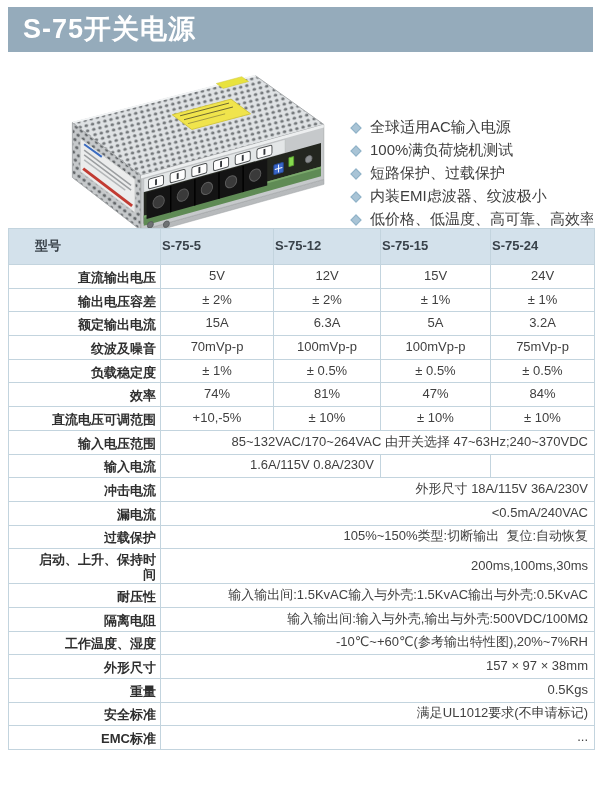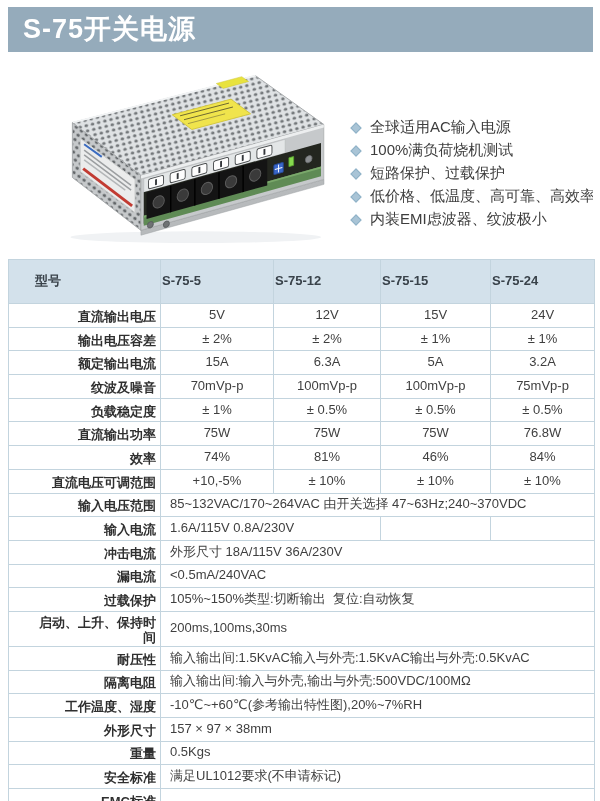--- a/index.html
+++ b/index.html
@@ -20,54 +20,54 @@
   }
   .page{padding:7px 7px 0 8px;}
   .page-header{
     background:var(--header-bg);
     height:45px;display:flex;align-items:center;padding:0 15px;
   }
   .page-title{
     color:var(--title-color);font-size:27px;font-weight:bold;
     margin:0;letter-spacing:1px;line-height:1;
   }
-  .intro{display:flex;height:207px;overflow:hidden;}
+  .intro{display:flex;height:176px;overflow:hidden;}
   .product-visual{width:342px;flex:none;padding:8px 0 0 18px;}
   .features{
     list-style:none;margin:0;padding:64px 0 0 2px;flex:1;
   }
   .features li{display:flex;align-items:center;height:23px;}
   .diamond{
     width:8px;height:8px;flex:none;margin:0 10px 0 0;
     background:var(--bullet);border:1px solid var(--bullet-border);
     transform:rotate(45deg);
   }
   .feature-text{font-size:15px;color:#3d3d3d;white-space:nowrap;}
   table.spec{
     width:586px;border-collapse:collapse;table-layout:fixed;
   }
   table.spec th,table.spec td{
     border:1px solid var(--border);
     font-size:13px;line-height:1.15;
     overflow:hidden;white-space:pre-wrap;
   }
-  thead tr{height:44px;}
+  thead tr{height:36px;}
   tbody tr{height:23.7px;}
   thead th{
     background:var(--table-header-bg);
     font-weight:bold;color:#39424a;text-align:left;font-size:13.5px;
   }
   thead th:not(:first-child){border-left-color:#e9f1f6;}
   thead th.lbl{text-align:left;padding-left:26px;}
   tbody th{
     text-align:right;font-weight:bold;color:var(--label-color);
     padding:4px 4px 0 26px;font-size:13.5px;white-space:nowrap;
   }
   tbody td{text-align:center;color:var(--value-color);padding:0 6px;}
-  tbody td.left{text-align:left;padding-left:9px;margin-top:32px;}
+  tbody td.left{text-align:right;padding-left:9px;margin-top:32px;}
 </style>
 </head>
 <body>
 
 <div class="page">
 
   <header class="page-header">
     <h1 class="page-title">S-75开关电源</h1>
   </header>
 
@@ -169,25 +169,25 @@
         <li>
           <span class="diamond"></span>
           <span class="feature-text">100%满负荷烧机测试</span>
         </li>
         <li>
           <span class="diamond"></span>
           <span class="feature-text">短路保护、过载保护</span>
         </li>
         <li>
           <span class="diamond"></span>
+          <span class="feature-text">内装EMI虑波器、纹波极小</span>
+        </li>
+        <li>
+          <span class="diamond"></span>
           <span class="feature-text">低价格、低温度、高可靠、高效率</span>
-        </li>
-        <li>
-          <span class="diamond"></span>
-          <span class="feature-text">内装EMI虑波器、纹波极小</span>
         </li>
       </ul>
   </section>
 
   <table class="spec">
     <colgroup>
       <col style="width:152px">
         <col style="width:113px">
         <col style="width:107px">
         <col style="width:110px">
@@ -232,31 +232,24 @@
           <td>75mVp-p</td>
         </tr>
         <tr>
           <th>负载稳定度</th>
           <td>± 1%</td>
           <td>± 0.5%</td>
           <td>± 0.5%</td>
           <td>± 0.5%</td>
         </tr>
         <tr>
-          <th>直流输出功率</th>
-          <td>75W</td>
-          <td>75W</td>
-          <td>75W</td>
-          <td>76.8W</td>
-        </tr>
-        <tr>
           <th>效率</th>
           <td>74%</td>
           <td>81%</td>
-          <td>46%</td>
+          <td>47%</td>
           <td>84%</td>
         </tr>
         <tr>
           <th>直流电压可调范围</th>
           <td>+10,-5%</td>
           <td>± 10%</td>
           <td>± 10%</td>
           <td>± 10%</td>
         </tr>
         <tr>

